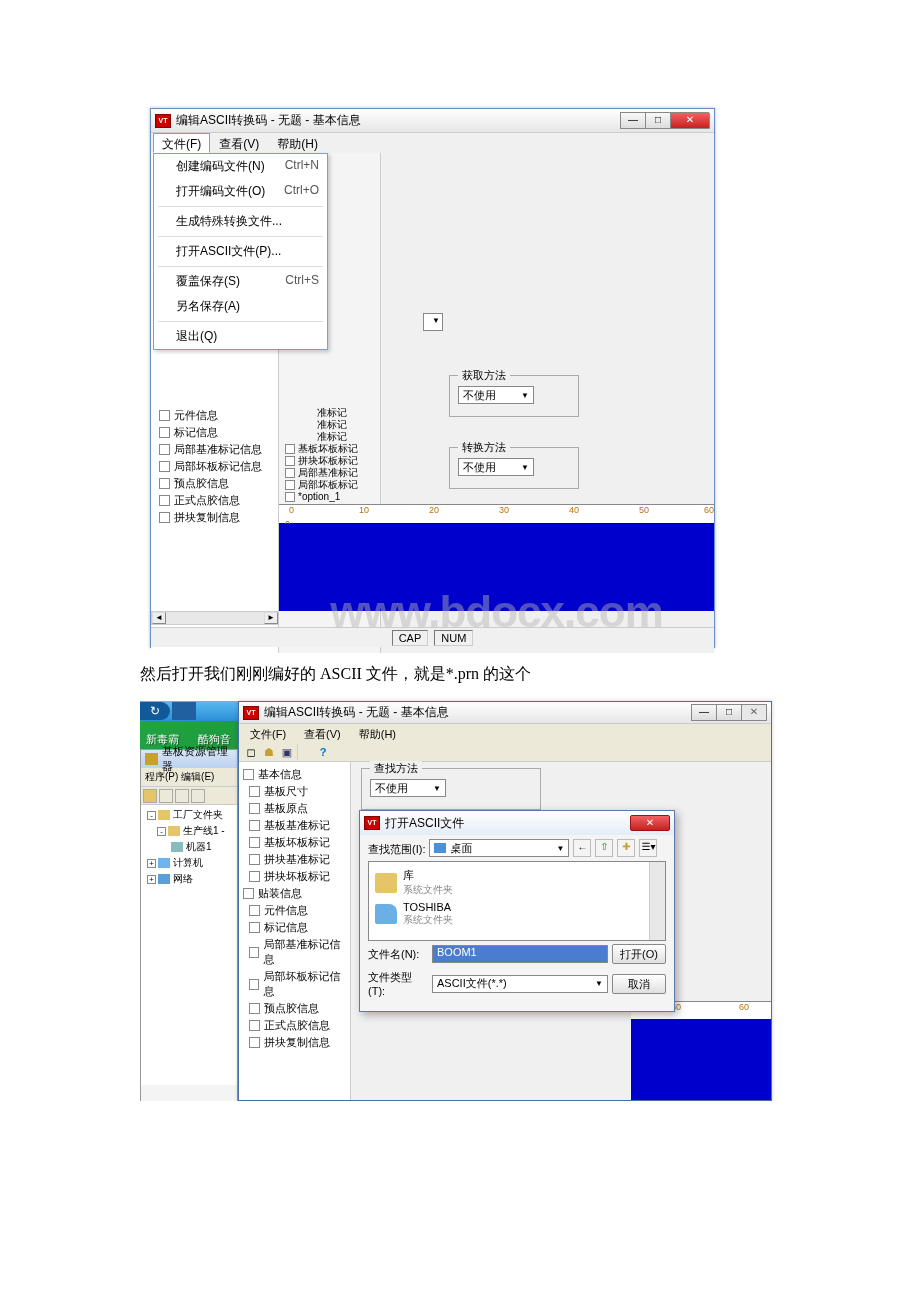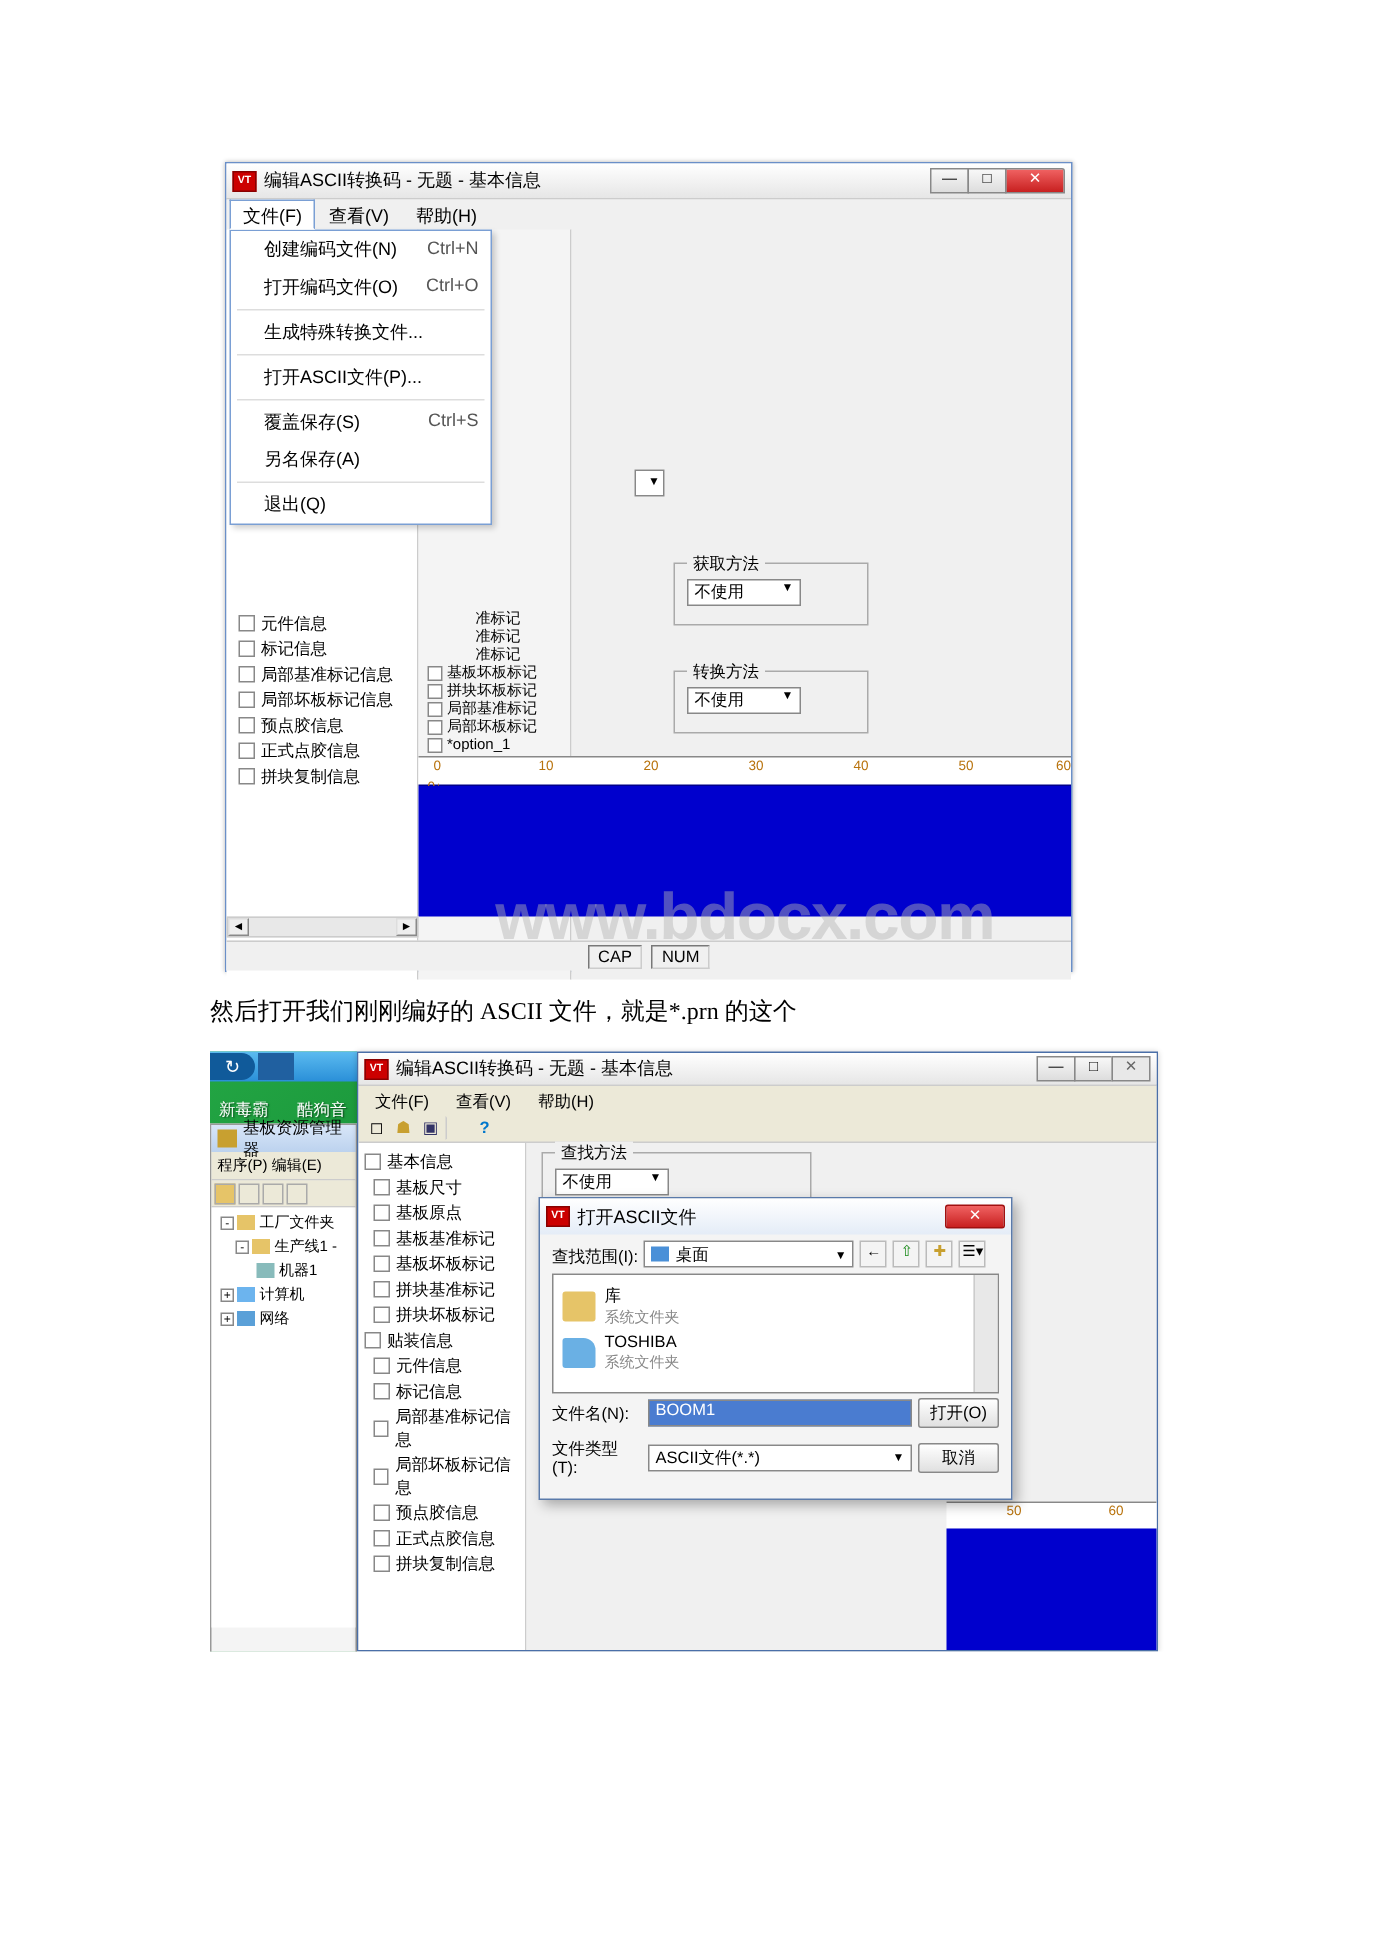--- a/index.html
+++ b/index.html
@@ -34,21 +34,21 @@
     .midpanel1 .ck { width: 10px; height: 10px; border: 1px solid #888; margin-right: 3px; background:#fff; }
     
     .rightpanel1 { flex: 1; background: #f0f0f0; position: relative; }
     .small-dd { position: absolute; left: 42px; top: 160px; width: 20px; height: 18px; border: 1px solid #888; background: #fff; }
     .small-dd::after { content: "▼"; font-size: 8px; position: absolute; right: 2px; top: 2px; }
     
     .fieldset { border: 1px solid #aaa; margin: 4px 8px; padding: 10px 8px 12px 8px; position: absolute; }
     .fieldset .lg { position: absolute; top: -8px; left: 8px; background: #f0f0f0; padding: 0 4px; font-size: 11px; }
     .fs1 { left: 60px; top: 218px; width: 130px; }
     .fs2 { left: 60px; top: 290px; width: 130px; }
-    .sel { height: 18px; border: 1px solid #888; background: #fff; display: flex; align-items: flex-start; padding: 0 4px; width: 76px; font-size: 11px; }
+    .sel { height: 18px; border: 1px solid #888; background: #fff; display: flex; align-items: center; padding: 0 4px; width: 76px; font-size: 11px; }
     .sel::after { content: "▼"; margin-left: auto; font-size: 8px; }
     
     .ruler { position: absolute; left: 128px; right: 0; top: 395px; height: 20px; background: #fff; border-top:1px solid #888; border-bottom:1px solid #00008b; color:#b8720b; font-size:9px; }
     .ruler .tick { position:absolute; top:0; font-size:9px; }
     .bluearea { position: absolute; left: 128px; right: 0; top: 415px; bottom: 36px; background: #0000cd; }
     .wm { position: absolute; bottom: 10px; left: 128px; right: 0; color: rgba(180,180,180,0.45); font-size: 44px; font-weight: bold; text-align: center; letter-spacing: -1px; }
     .statusbar { position: absolute; bottom: 0; left: 0; right: 0; height: 20px; background: #f0f0f0; border-top: 1px solid #ccc; display: flex; justify-content: center; align-items: center; padding: 0 20px; font-size: 11px; gap: 6px; }
     .statusbar span { border: 1px inset #ccc; padding: 1px 6px; }
     .hscroll { position:absolute; left:0; bottom:22px; width:128px; height:14px; background:#e8e8e8; border:1px solid #ccc; display:flex; }
     .hscroll .ar { width:14px; border:1px outset #ddd; background:#eee; text-align:center; font-size:8px; }
@@ -89,21 +89,21 @@
     .tree2 .root { padding-left:2px; }
     
     .right2 { flex:1; position:relative; background:#f0f0f0; }
     .fsa { border:1px solid #aaa; position:absolute; padding:10px 8px 12px 8px; }
     .fsa .lg { position:absolute; top:-8px; left:8px; background:#f0f0f0; padding:0 4px; font-size:11px; }
     .fsa1 { left:10px; top:6px; width:180px; }
     .fsa2 { left:10px; top:62px; width:180px; height:44px; }
     .fsa3 { left:105px; top:62px; width:70px; height:20px; padding:2px; }
     
     
-    .dlg { position:absolute; left:120px; top:96px; width:316px; height:202px; background:#f4f4f4; border:1px solid #5a7aaa; box-shadow:3px 3px 8px rgba(0,0,0,0.3); z-index:10; }
+    .dlg { position:absolute; left:120px; top:108px; width:316px; height:202px; background:#f4f4f4; border:1px solid #5a7aaa; box-shadow:3px 3px 8px rgba(0,0,0,0.3); z-index:10; }
     .dlg .dt { height:24px; background: linear-gradient(#fff,#e4ecf7); display:flex; align-items:center; padding:0 4px; }
     .dlg .dt .dx { margin-left:auto; width:40px; height:16px; background:linear-gradient(#f06262,#c82020); color:#fff; text-align:center; font-size:10px; line-height:14px; border:1px solid #a01010; border-radius:2px;}
     .dlg .row2 { display:flex; align-items:flex-end; padding:4px 8px; font-size:11px; gap:4px; }
     .dlg .lookin { width:140px; height:18px; border:1px solid #888; background:#fff; display:flex; align-items:center; padding:0 4px; }
     .dlg .lookin::after { content:"▼"; margin-left:auto; font-size:8px; }
     .dlg .navic { width:18px; height:18px; border:1px solid #bbb; text-align:center; line-height:14px; font-size:10px; }
     .dlg .filelist { margin:0 8px; height:80px; border:1px solid #888; background:#fff; padding:4px; position:relative; }
     .dlg .fitem { display:flex; align-items:center; font-size:11px; padding:2px; }
     .dlg .fitem .fic { width:22px; height:20px; background:#e6c468; margin-right:6px; border-radius:2px; }
     .dlg .fitem .fic.t { background:#6ab0e4; border-radius:2px 8px 2px 2px; }

